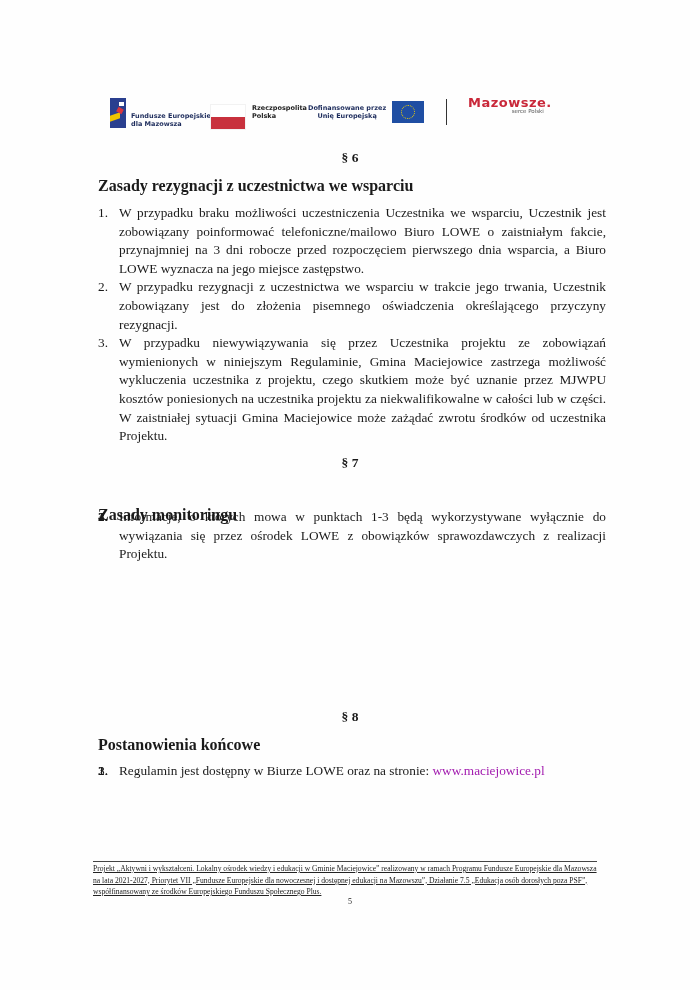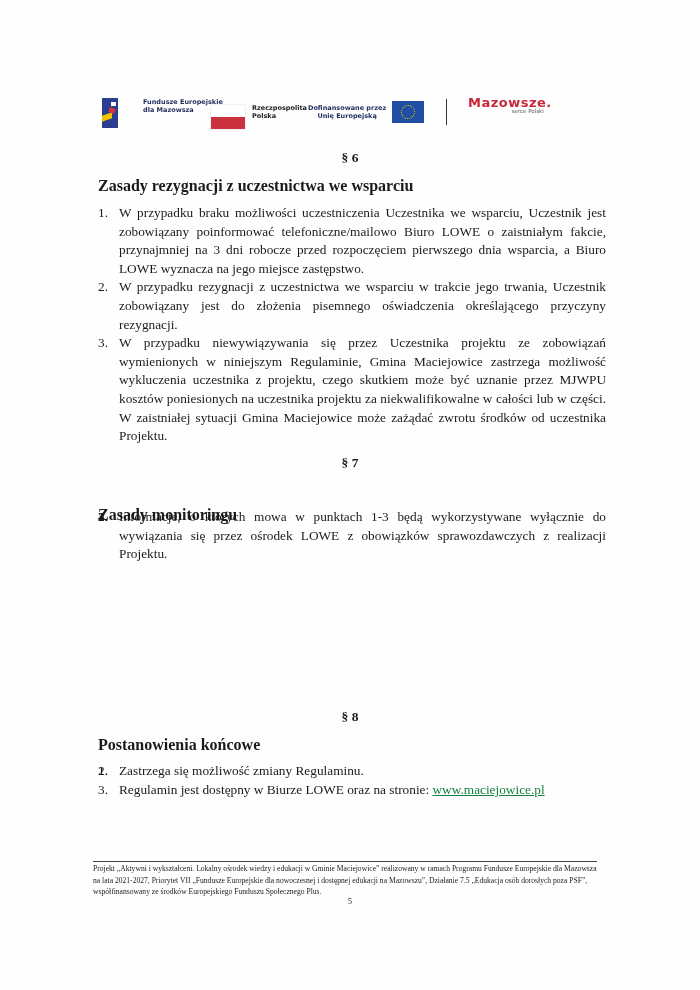--- a/index.html
+++ b/index.html
@@ -2,21 +2,21 @@
 <html><head>
   <meta charset="utf-8">
   <style>
     html, body { margin: 0; padding: 0; background: #ffffff; }
     body { width: 700px; height: 990px; position: relative; overflow: hidden;
            font-family: "Liberation Serif", "DejaVu Serif", serif; color: #1a1a1a; }
     .page { position: absolute; left: 0; top: 0; width: 700px; height: 990px; background: #fefefe; }
 
     
     .logos { position: absolute; left: 98px; top: 95px; width: 520px; height: 40px; }
-    .logo-fe { position: absolute; left: 4px; top: 3px; height: 30px; display: flex; align-items: flex-start; gap: 20px; }
+    .logo-fe { position: absolute; left: 12px; top: 3px; height: 30px; display: flex; align-items: flex-end; }
     .fe-mark { width: 16px; height: 30px; position: relative; }
     .fe-mark .bar { position: absolute; left: 0; top: 0; width: 16px; height: 30px; background: #2a3f8f; }
     .fe-mark .y { position: absolute; left: 0; top: 16px; width: 10px; height: 6px; background: #f0c400; transform: skewY(-20deg); }
     .fe-mark .r { position: absolute; left: 7px; top: 10px; width: 6px; height: 5px; background: #d9363e; transform: rotate(30deg); }
     .fe-mark .w { position: absolute; left: 9px; top: 4px; width: 5px; height: 4px; background: #fff; }
     .logo-text { font-family: "DejaVu Sans", sans-serif; font-size: 6.5px; line-height: 8px; color: #1d2c5c; margin-left: 5px; font-weight: bold; }
     .logo-pl { position: absolute; left: 112px; top: 9px; display: flex; align-items: flex-start; }
     .pl-flag { width: 34px; height: 24px; position: relative; border: 0.5px solid #f2f2f2; }
     .pl-flag .white { position: absolute; left: 0; top: 0; width: 34px; height: 12px; background: #ffffff; }
     .pl-flag .red { position: absolute; left: 0; top: 12px; width: 34px; height: 12px; background: #c8313d; }
@@ -31,25 +31,25 @@
     .maz-word { font-family: "DejaVu Sans", sans-serif; font-weight: bold; font-size: 13px; color: #c9283a; letter-spacing: 0.5px; }
     .maz-sub { font-family: "DejaVu Sans", sans-serif; font-size: 5.5px; color: #555; text-align: right; margin-top: -2px; margin-right: 8px; }
 
     
     .section-mark { position: absolute; left: 0; width: 700px; text-align: center; font-weight: bold; font-size: 13.5px; }
     .section-title { position: absolute; left: 98px; font-weight: bold; font-size: 16px; }
     .list { position: absolute; left: 98px; width: 508px; margin: 0; padding: 0; list-style: none;
             font-size: 13.3px; line-height: 18.6px; text-align: justify; }
     .list li { position: relative; padding-left: 21px; }
     .list .num { position: absolute; left: 0; top: 0; }
-    .link { color: #15803d; text-decoration: underline; }
+    .link { color: #a21caf; }
 
     
     .footer-rule { position: absolute; left: 93px; top: 861px; width: 504px; height: 1px; background: #444; }
-    .footer { position: absolute; left: 93px; top: 863px; width: 510px; font-size: 7.6px; line-height: 11.5px; color: #222; }
+    .footer { position: absolute; left: 93px; top: 863px; width: 510px; font-size: 7.6px; line-height: 11.5px; color: #222; text-decoration: underline; }
     .page-num { position: absolute; left: 0; top: 897px; width: 700px; text-align: center; font-size: 8px; color: #222; }
   </style>
 </head>
 <body>
 
 <div class="page">
 
   <div class="logos">
     <div class="logo-fe">
       <div class="fe-mark">
@@ -103,20 +103,20 @@
     <li><span class="num">1.</span></li>
     <li><span class="num">2.</span></li>
     <li><span class="num">3.</span></li>
     <li><span class="num">4.</span><span>Informacje, o których mowa w punktach 1-3 będą wykorzystywane wyłącznie do wywiązania się przez ośrodek LOWE z obowiązków sprawozdawczych z realizacji Projektu.</span></li>
   </ol>
 
   <div class="section-mark" style="top:709px;">§ 8</div>
   <div class="section-title" style="top:736px;">Postanowienia końcowe</div>
   <ol class="list" style="top:762px;">
     <li><span class="num">1.</span></li>
-    <li><span class="num">2.</span><span>Zastrzega się możliwość zmiany Regulaminu.</span></li>
+    <li><span class="num">2.</span></li>
     <li><span class="num">3.</span><span>Regulamin jest dostępny w Biurze LOWE oraz na stronie: </span><a class="link">www.maciejowice.pl</a></li>
   </ol>
 
   <div class="footer-rule"></div>
   <div class="footer">Projekt „Aktywni i wykształceni. Lokalny ośrodek wiedzy i edukacji w Gminie Maciejowice”  realizowany  w ramach Programu Fundusze Europejskie dla Mazowsza na lata 2021-2027,  Priorytet VII „Fundusze Europejskie dla nowoczesnej i dostępnej edukacji na Mazowszu”, Działanie 7.5 „Edukacja osób dorosłych poza PSF”, współfinansowany ze środków Europejskiego Funduszu Społecznego Plus.</div>
   <div class="page-num">5</div>
 </div>
 
 </body></html>

